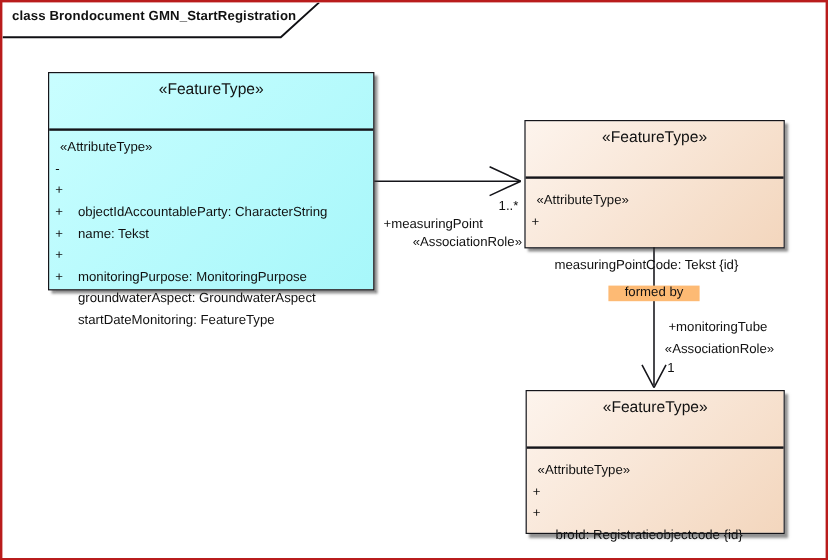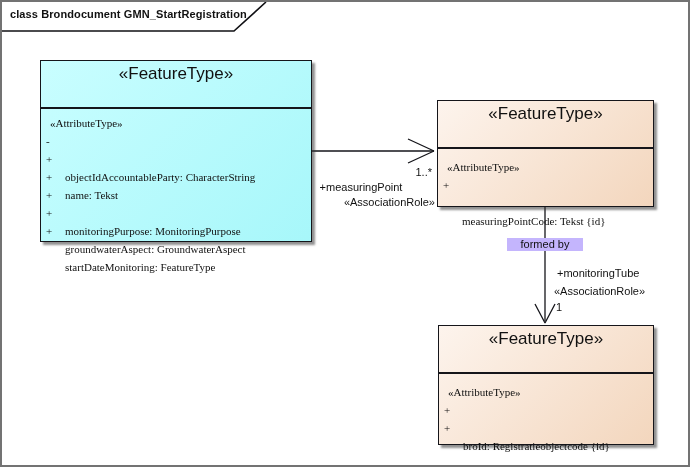--- a/index.html
+++ b/index.html
@@ -1,46 +1,46 @@
 <!DOCTYPE html>
 <html><head>
 <meta charset="utf-8">
 <style>
   html, body { margin:0; padding:0; background:#ffffff; }
   .canvas {
     position:relative; width:690px; height:467px; background:#ffffff;
-    border:2px solid #737373; box-sizing:border-box; overflow:hidden;
+    border:2px solid #b91c1c; box-sizing:border-box; overflow:hidden;
     font-family:"Liberation Sans", sans-serif; color:#111111;
   }
   .wires { position:absolute; left:0; top:0; z-index:1; }
   .frame-tab { position:absolute; left:0; top:0; width:270px; height:32px; z-index:3; }
   .frame-tab svg { position:absolute; left:0; top:0; }
   .frame-title {
     position:absolute; left:8px; top:6px; font-size:11px; font-weight:bold;
     white-space:nowrap; letter-spacing:0.1px;
   }
   .uml-class {
     position:absolute; z-index:2; box-sizing:border-box;
     border:1.5px solid #15151a;
     box-shadow:3px 3px 2px rgba(55,55,55,0.55);
   }
   .fill-cyan  { background:linear-gradient(135deg,#c9feff 0%,#a7f7fa 100%); }
   .fill-peach { background:linear-gradient(135deg,#fdf4ed 0%,#f3d6bd 100%); }
   .hdr { height:41px; padding-top:5px; border-bottom:2px solid #15151a; text-align:center; }
-  .stereo { font-size:17px; line-height:15px; }
+  .stereo { font-size:13px; line-height:15px; }
   .cname  { font-size:11.5px; font-weight:bold; line-height:17px; margin-top:2px; }
-  .attrs { font-size:11px; padding-top:5px;font-family:Liberation Serif, serif; }
+  .attrs { font-size:11px; padding-top:5px; }
   .attrs.roomy { padding-top:9px; }
   .sect { height:18px; line-height:18px; padding-left:9px; }
   .arow { height:18px; line-height:18px; display:flex; }
   .vis  { flex:0 0 24px; padding-left:5px; box-sizing:border-box; }
   .atxt { white-space:nowrap;margin-top:36px; }
   .lbl { position:absolute; z-index:3; font-size:11px; line-height:13px; white-space:nowrap; }
   .lbl.r { text-align:right; }
-  .lbl.c { text-align:center; background:#c4b5fd; padding:0 2px; }
+  .lbl.c { text-align:center; background:#fdba74; padding:0 2px; }
 </style>
 </head>
 <body>
 
 <div class="canvas">
 
   <svg class="wires" width="690" height="467" viewBox="0 0 690 467">
     <g stroke="#15151a" stroke-width="1.3" fill="none">
       <line x1="310" y1="149" x2="432" y2="149"></line>
       <path d="M432,149 L406,137 M432,149 L406,161"></path>

